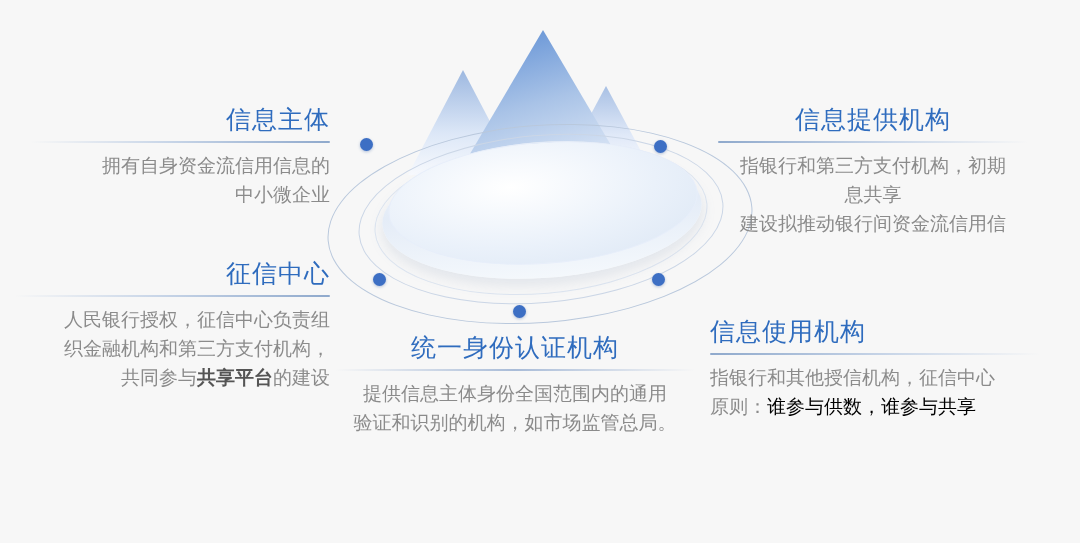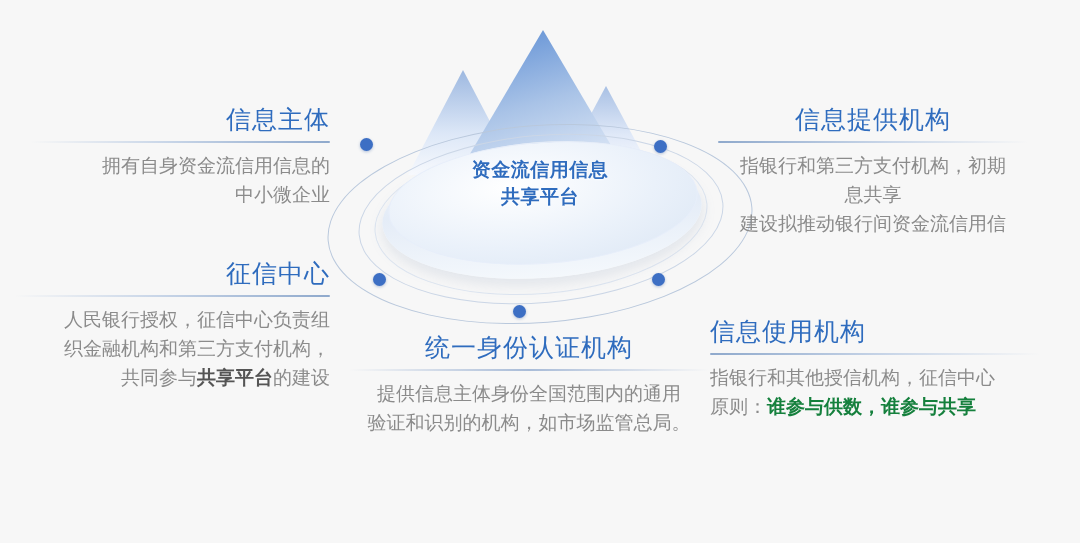--- a/index.html
+++ b/index.html
@@ -90,32 +90,32 @@
   .rule{height:2px;margin:7px 0 8px 0;border-radius:2px;}
   .rule.to-right{background:linear-gradient(90deg,#8fa9cc 0%,#c9d6e8 55%,rgba(230,236,245,0) 100%);}
   .rule.to-left{background:linear-gradient(270deg,#8fa9cc 0%,#c9d6e8 55%,rgba(230,236,245,0) 100%);}
   .block .b-body{
     color:#8b8b8b;
     font-size:19px;
     line-height:29px;
     font-family:"DejaVu Serif","Liberation Serif",serif;
   }
   .b-body .strong{color:#555;font-weight:bold;}
-  .b-body .accent{color:#15803d;font-weight:bold;}
+  .b-body .accent{color:#000000;font-weight:normal;}
 
   .align-right{text-align:right;}
   .align-left{text-align:left;}
   .align-center{text-align:center;}
 
   
   #block-subject{left:30px;top:104px;width:300px;}
   #block-credit-center{left:14px;top:258px;width:316px;}
   #block-provider{left:718px;top:104px;width:310px;text-align:center;}
   #block-user{left:710px;top:268px;width:330px;margin-top:48px;}
-  #block-identity{left:349px;top:332px;width:360px;text-align:center;}
+  #block-identity{left:335px;top:332px;width:360px;text-align:center;}
 </style>
 </head>
 <body>
 
 <div id="stage">
 
   <div id="center-graphic">
 
     <div id="mountains">
       <div class="mtn" style="left:78px;bottom:55px;">
@@ -155,24 +155,20 @@
         </svg>
       </div>
     </div>
 
     <div class="orbit" id="orbit-inner2"></div>
     <div id="disc-rim"></div>
     <div id="disc-top"></div>
     <div class="orbit" id="orbit-inner"></div>
     <div class="orbit" id="orbit-outer"></div>
 
-    <div id="platform-label">
-      <div>资金流信用信息</div>
-      <div>共享平台</div>
-    </div>
 
     <div class="node" style="left:30px;top:108px;"></div>
     <div class="node" style="left:324px;top:110px;"></div>
     <div class="node" style="left:43px;top:243px;"></div>
     <div class="node" style="left:322px;top:243px;"></div>
     <div class="node" style="left:183px;top:275px;"></div>
   </div>
 
   <div class="block align-right" id="block-subject">
     <div class="b-title">信息主体</div>

